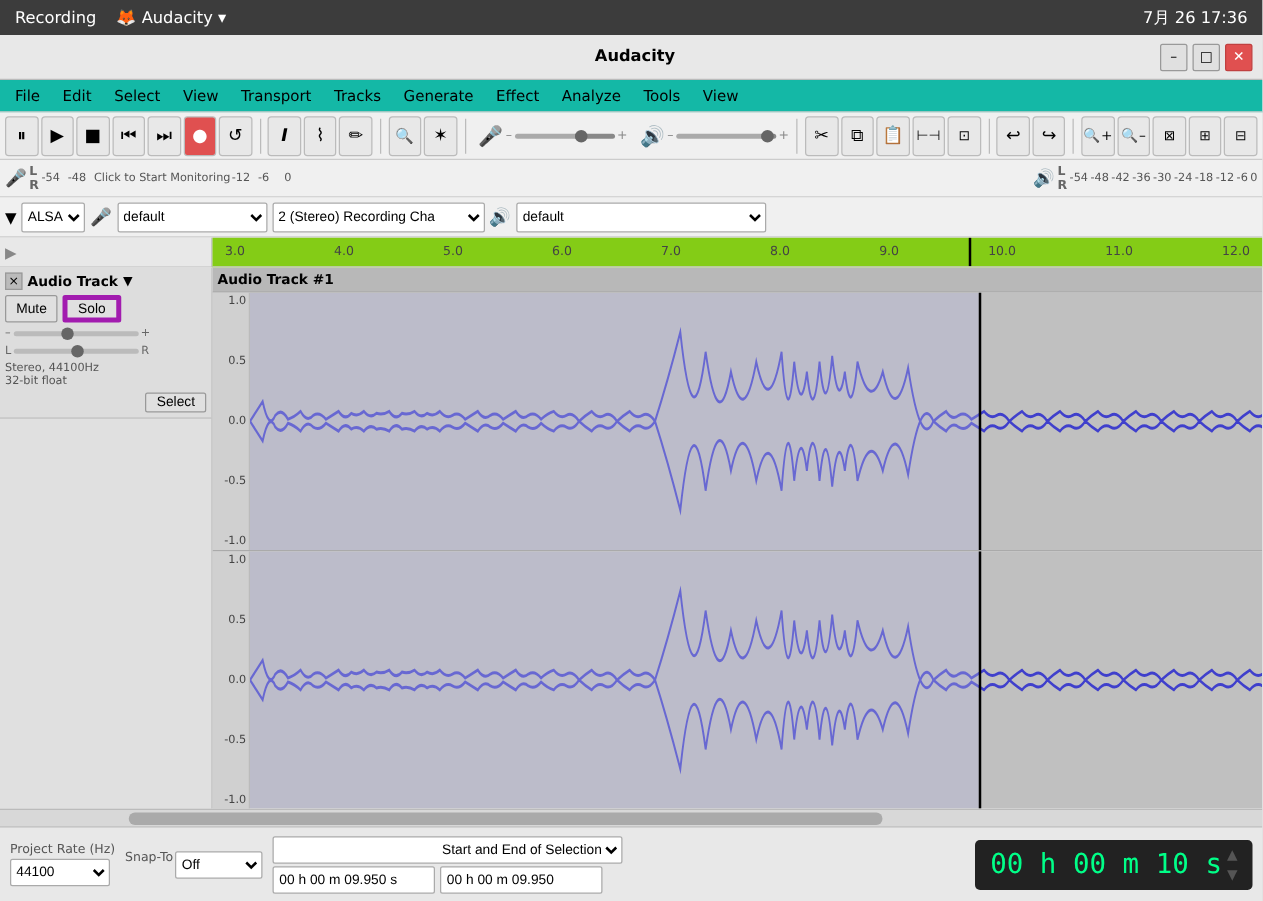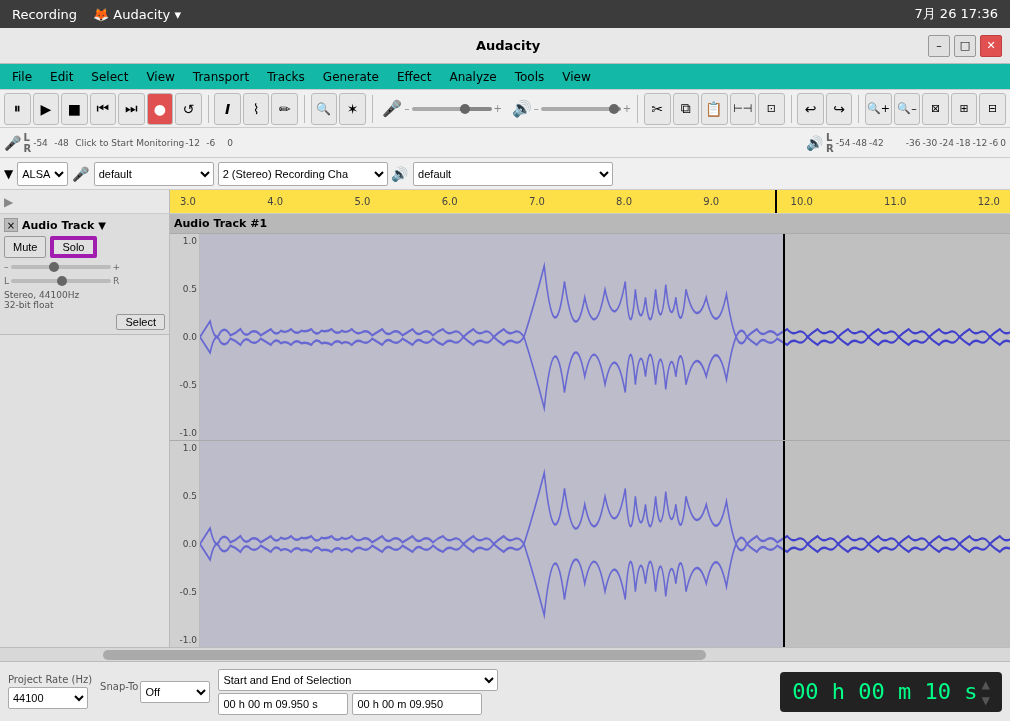--- a/index.html
+++ b/index.html
@@ -55,21 +55,21 @@
 
     .project-rate-section { display: flex; flex-direction: column; gap: 2px; }
     .section-label { font-size: 10px; color: #555; }
     .rate-select { height: 22px; font-size: 11px; border: 1px solid #aaa; background: #fff; width: 80px; border-radius: 2px; }
 
     .snap-section { display: flex; flex-direction: row; gap: 2px; }
 
     .snap-to-select { height: 22px; font-size: 11px; border: 1px solid #aaa; background: #fff; width: 70px; border-radius: 2px; }
 
     .selection-section { display: flex; flex-direction: column; gap: 2px; flex: 1; }
-    .sel-dropdown { height: 22px; font-size: 11px; border: 1px solid #aaa; background: #fff; border-radius: 2px; width: 280px; }
+    .sel-dropdown { height: 22px; font-size: 11px; border: 1px solid #aaa; background: #fff; border-radius: 2px; width: 280px; text-align: right; }
     .sel-inputs { display: flex; gap: 4px; }
     .sel-input { height: 22px; font-size: 11px; border: 1px solid #aaa; background: #fff; width: 130px; border-radius: 2px; padding: 0 4px; }
 
     .time-display { background: #222; color: #00ff88; font-family: monospace; font-size: 22px; padding: 4px 12px; border-radius: 4px; display: flex; align-items: center; gap: 4px; min-width: 200px; }
     .time-arrow { font-size: 14px; color: #555; }
 
     .status-bar { background: #e8e8e8; border-top: 1px solid #bbb; height: 24px; display: flex; align-items: center; padding: 0 8px; font-size: 11px; color: #333; }
 
     
     .h-scroll { height: 14px; background: #d8d8d8; border-top: 1px solid #bbb; display: flex; align-items: center; padding: 0 2px; }
@@ -191,21 +191,21 @@
         </div>
       </div>
 
       <span style="font-size:14px;margin-left:8px;">🔊</span>
       <span style="font-size:10px;color:#666;font-weight:bold;">L<br>R</span>
       <div style="display:flex;flex-direction:column;gap:1px;">
         <div style="display:flex;align-items:center;gap:2px;">
           <span style="font-size:9px;color:#555;">-54</span>
           <span style="font-size:9px;color:#555;">-48</span>
           <span style="font-size:9px;color:#555;">-42</span>
-          <span style="font-size:9px;color:#555;margin-left:20px;">-36</span>
+          <span style="font-size:9px;color:#555;">-36</span>
           <span style="font-size:9px;color:#555;">-30</span>
           <span style="font-size:9px;color:#555;">-24</span>
           <span style="font-size:9px;color:#555;">-18</span>
           <span style="font-size:9px;color:#555;">-12</span>
           <span style="font-size:9px;color:#555;">-6</span>
           <span style="font-size:9px;color:#555;">0</span>
         </div>
       </div>
     </div>
   </div>
@@ -227,21 +227,21 @@
       <option>default</option>
     </select>
   </div>
 
   <div style="display:flex;flex:1;overflow:hidden;flex-direction:column;">
 
     <div style="display:flex;">
       <div style="width:170px;min-width:170px;background:#e8e8e8;border-right:1px solid #bbb;border-bottom:1px solid #ccc;display:flex;align-items:center;padding:0 4px;">
         <span style="font-size:12px;color:#888;">▶</span>
       </div>
-      <div style="flex:1;height:24px;background:#fde047;border-bottom:1px solid #ccc;display:flex;align-items:center;overflow:hidden;position:relative;">
+      <div style="flex:1;height:24px;background:#84cc16;border-bottom:1px solid #ccc;display:flex;align-items:center;overflow:hidden;position:relative;">
         <div style="display:flex;width:100%;justify-content:space-between;padding:0 10px;font-size:10px;color:#444;">
           <span>3.0</span>
           <span>4.0</span>
           <span>5.0</span>
           <span>6.0</span>
           <span>7.0</span>
           <span>8.0</span>
           <span>9.0</span>
           <span>10.0</span>
           <span>11.0</span>

